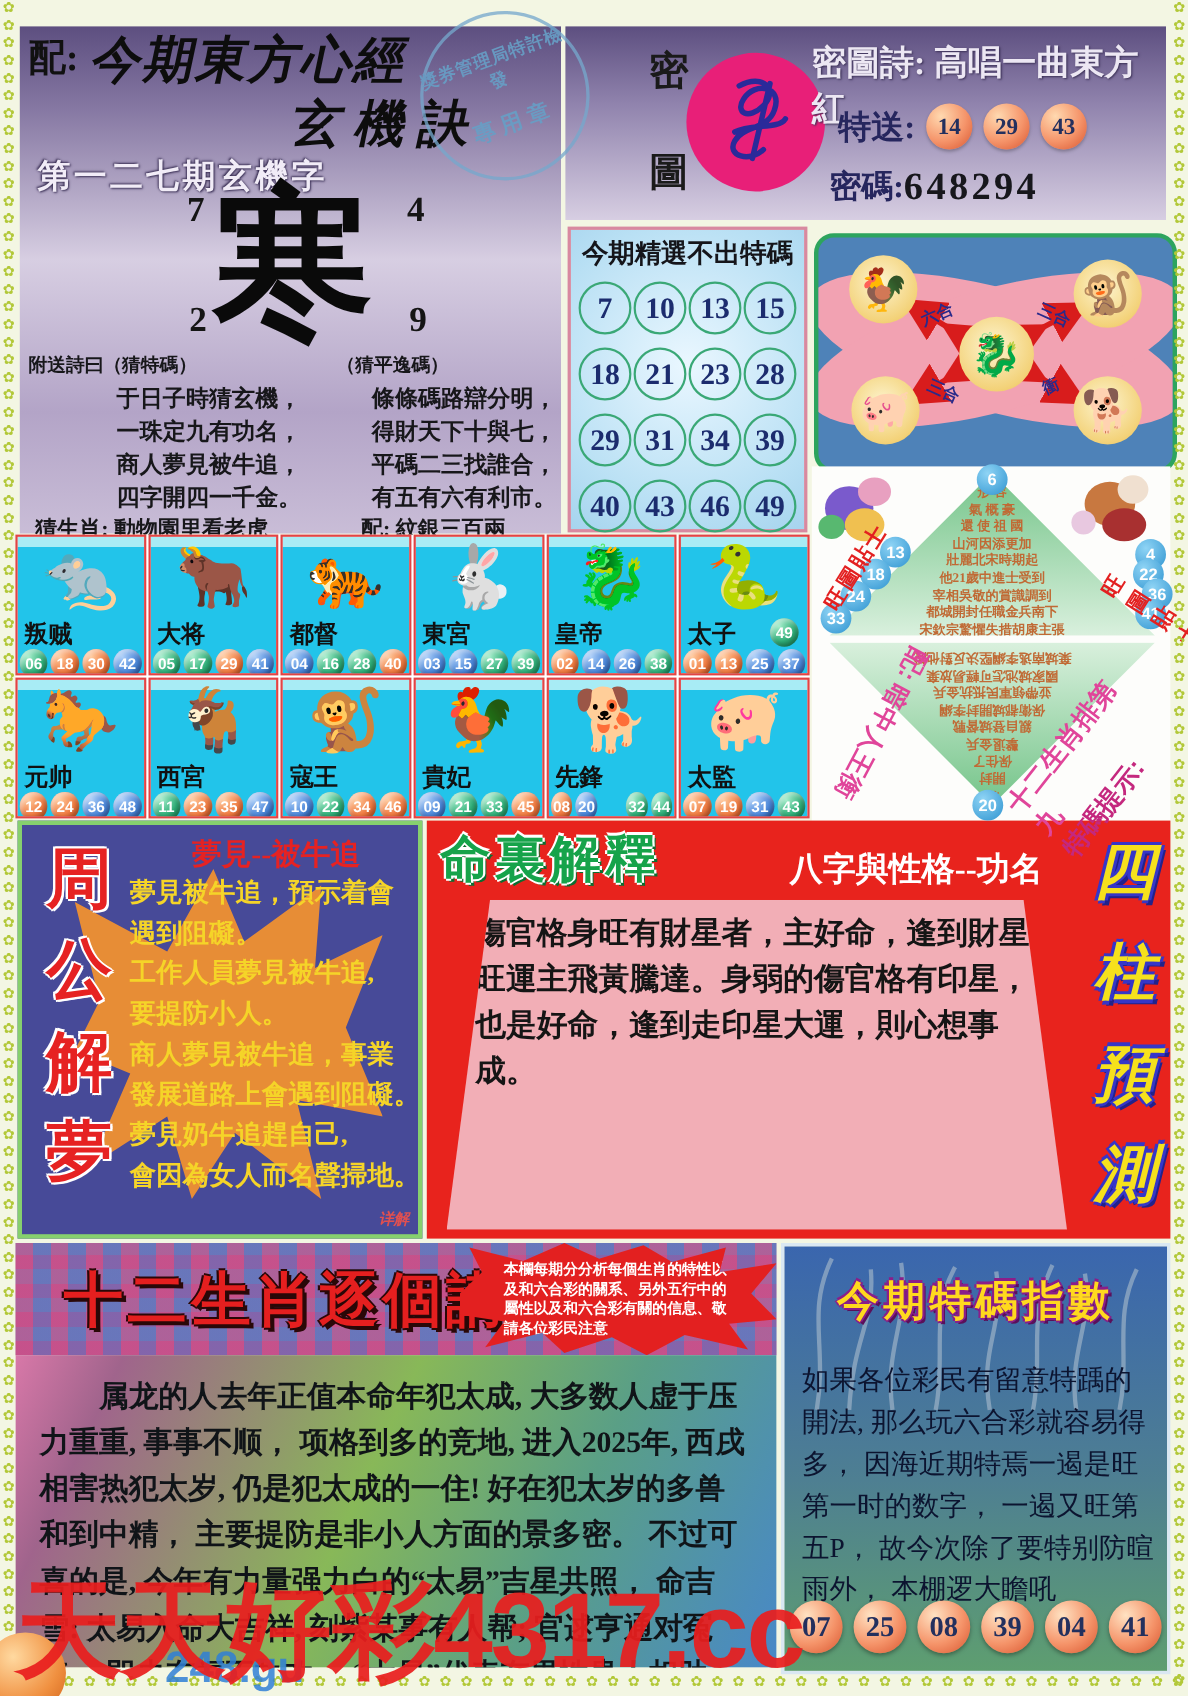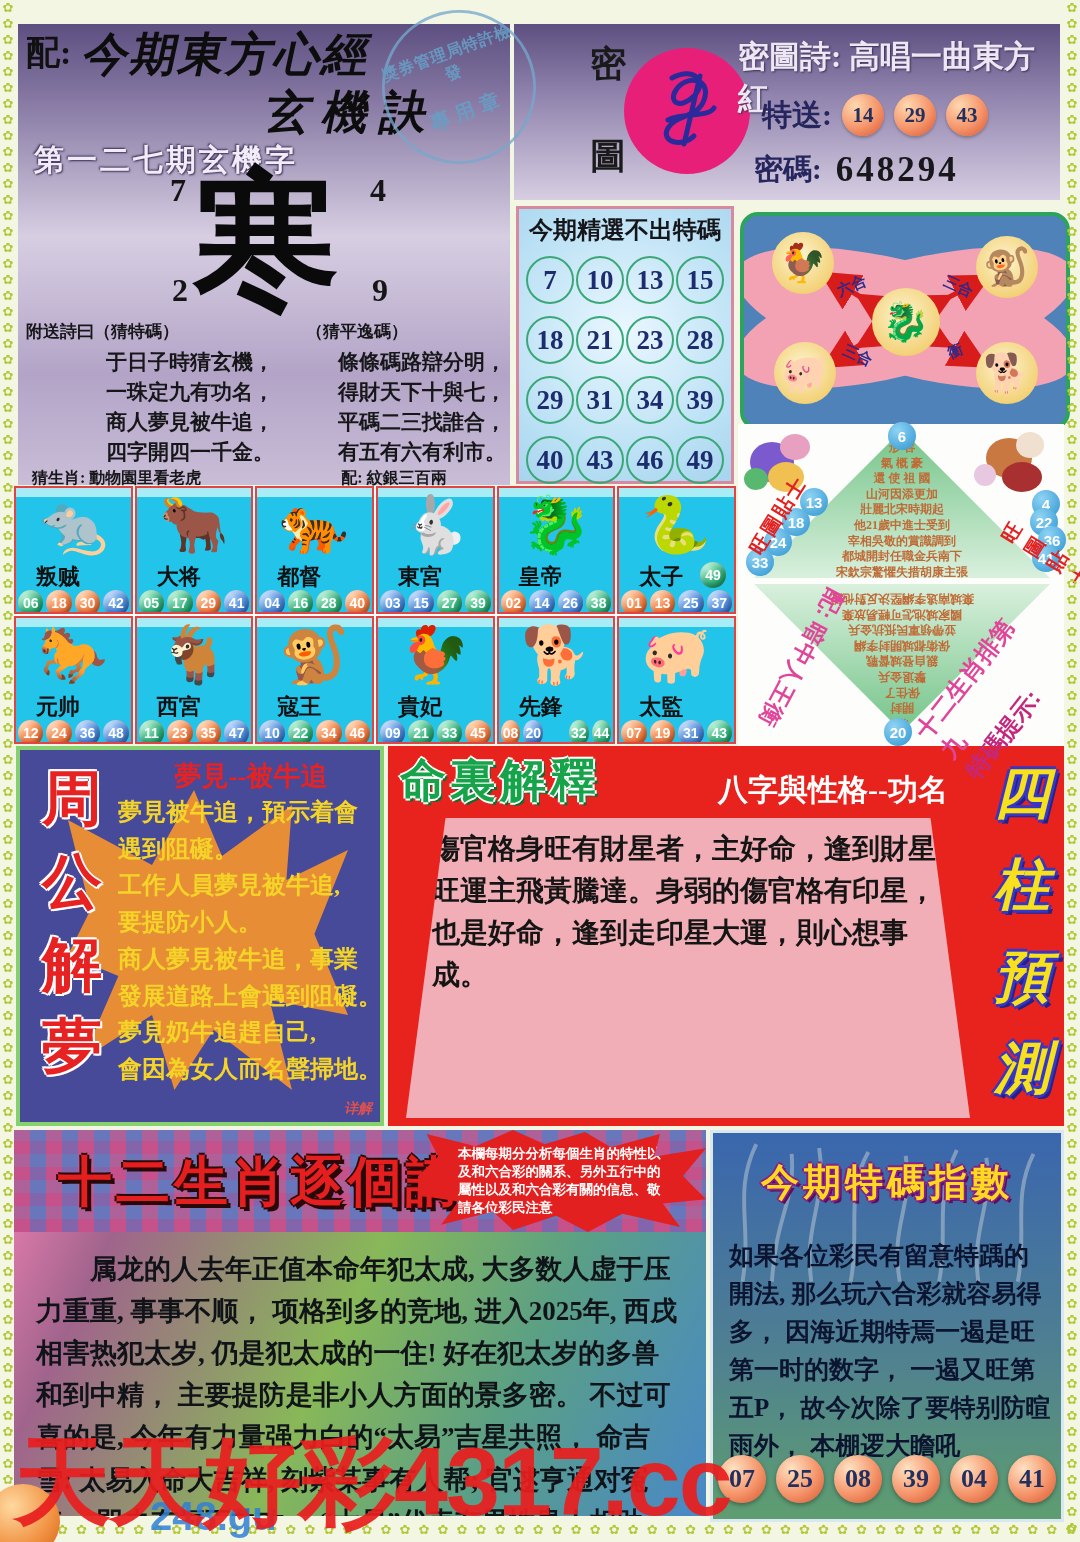--- a/index.html
+++ b/index.html
@@ -29,38 +29,38 @@
   .stamp .s1{margin-top:28px;font-size:16px;letter-spacing:1px;}
   .stamp .s2{font-size:20px;margin-top:16px;letter-spacing:6px;}
   .issue{left:16px;top:116px;font-size:30px;font-weight:700;color:#f1ecf7;
       text-shadow:1px 1px 2px #3a2f55,-1px -1px 2px #3a2f55;letter-spacing:3px;}
   .cornum{font-size:32px;color:#151515;font-weight:700;}
   .hanzi{left:168px;top:140px;width:160px;text-align:center;font-size:148px;line-height:1.05;
       font-weight:900;color:#0a0a0a;}
   .pcol{line-height:1.42;color:#17171a;}
   .pcol .ptitle{font-size:17px;font-weight:700;margin-bottom:4px;}
   .pcol .pline{font-size:21px;font-weight:700;padding-left:18px;text-align:right;}
-  .pcol .pextra{font-size:16px;font-weight:700;padding-left:6px;}
+  .pcol .pextra{font-size:20px;font-weight:700;padding-left:6px;}
   #poem-l{left:8px;top:296px;width:248px;}
   #poem-r{left:258px;top:296px;width:230px;}
   #poem-r .pextra{text-align:center;}
   
   #panel-tr{left:514px;top:24px;width:546px;height:176px;
     background:linear-gradient(180deg,#5d4f80 0%,#9083ad 40%,#d7cee2 100%);}
   .vchar{left:76px;font-size:36px;font-weight:900;color:#1a1a1a;}
   .secret-circle{left:110px;top:24px;width:126px;height:126px;border-radius:50%;
     background:#e81f78;}
   #mipoem{left:224px;top:12px;font-size:31px;font-weight:700;color:#ece7f3;
     text-shadow:1px 1px 2px #3a2f55;}
   .tsrow{left:248px;top:70px;display:flex;align-items:center;gap:10px;}
   .tslabel{font-size:30px;font-weight:900;color:#26265e;}
   .oball{width:42px;height:42px;border-radius:50%;display:flex;align-items:center;justify-content:center;
     background:radial-gradient(circle at 32% 28%,#ffd9b0,#f5946a 55%,#d8542e 100%);
     color:#23305e;font-weight:700;font-size:21px;box-shadow:0 2px 3px rgba(0,0,0,.25);}
-  .pwrow{left:240px;top:126px;display:flex;align-items:center;gap:14px;}
+  .pwrow{left:240px;top:126px;display:flex;align-items:center;}
   .pwlabel{font-size:29px;font-weight:900;color:#26265e;}
   .pwval{font-size:35px;font-weight:700;color:#17171c;letter-spacing:3px;}
   
   #panel-grid{left:516px;top:206px;width:212px;height:272px;border:3px solid #d889a0;
     background:radial-gradient(circle at 50% 45%,#eaf7ff 0%,#b9e0f4 70%,#a6d4ee 100%);}
   #panel-grid .gtitle{text-align:center;margin-top:5px;font-size:24px;font-weight:900;color:#15151a;}
   #sel-grid{display:grid;grid-template-columns:repeat(4,1fr);row-gap:12px;margin:10px 6px 0 6px;justify-items:center;}
   .sel-num{width:44px;height:44px;border:2px solid #3aa876;border-radius:50%;
     display:flex;align-items:center;justify-content:center;font-size:27px;font-weight:700;color:#1c2c6e;}
   
@@ -89,21 +89,21 @@
   .pinktxt{color:#e0459a;font-weight:900;z-index:5;font-family:"Liberation Sans",sans-serif;}
   .clipart{width:92px;height:72px;z-index:3;}
   .clipart i{position:absolute;border-radius:50%;display:block;}
   
   #zodiac-grid{left:14px;top:486px;width:722px;height:258px;display:grid;
     grid-template-columns:repeat(6,1fr);grid-template-rows:1fr 1fr;gap:2px;background:#fff;}
   .zcell{border:2px solid #e24444;background:linear-gradient(180deg,#a8ecf5 0 9px,#22c4ea 9px);
     position:relative;overflow:hidden;}
   .zimg{height:74px;display:flex;align-items:center;justify-content:center;font-size:56px;
     filter:saturate(1.6);}
-  .zlabel{font-size:22px;font-weight:900;color:#111;padding-left:20px;height:26px;position:relative;}
+  .zlabel{font-size:22px;font-weight:900;color:#111;padding-left:6px;height:26px;position:relative;}
   .zballs{display:flex;gap:3px;padding:2px 2px;}
   .ball{width:26px;height:26px;border-radius:50%;color:#fff;font-weight:700;font-size:14px;
     display:flex;align-items:center;justify-content:center;font-family:"Liberation Sans",sans-serif;
     box-shadow:inset -2px -3px 4px rgba(0,0,0,.25), inset 2px 3px 4px rgba(255,255,255,.5);}
   .extra-ball{position:absolute;right:8px;top:0;}
   
   #panel-dream{left:16px;top:746px;width:368px;height:380px;border:4px solid #86d06e;
     background:#474a98;box-sizing:border-box;overflow:hidden;}
   .burst-orange{left:48px;top:40px;width:280px;height:300px;background:#f09030;
     clip-path:polygon(8% 40%,0% 10%,30% 25%,45% 0%,55% 22%,80% 5%,78% 30%,100% 20%,88% 48%,100% 75%,72% 70%,80% 100%,52% 80%,38% 100%,30% 75%,5% 90%,18% 62%,0% 55%);
@@ -146,21 +146,21 @@
   .talk-body p{margin:0;padding:16px 22px 0 22px;text-indent:2em;font-size:27px;line-height:1.56;
     font-weight:700;color:#101418;}
   
   #panel-index{left:710px;top:1130px;width:354px;height:392px;box-sizing:border-box;
     border:3px solid #d9e7f2;background:linear-gradient(180deg,#3a66ae 0%,#4e7f92 55%,#5e9e70 100%);
     overflow:hidden;}
   .grass{left:0;top:0;width:100%;height:150px;z-index:0;opacity:.8;}
   .ititle{left:0;top:24px;width:100%;text-align:center;font-size:38px;font-weight:900;color:#ffd91e;
     letter-spacing:4px;z-index:2;
     text-shadow:2px 0 #8a1e8a,-2px 0 #8a1e8a,0 2px #8a1e8a,0 -2px #8a1e8a,3px 3px 0 #5a105a;}
-  .ibody{left:16px;top:104px;width:322px;font-size:25px;font-weight:700;color:#0c1430;line-height:1.52;z-index:2;}
+  .ibody{left:16px;top:104px;width:322px;font-size:25px;font-weight:400;color:#0c1430;line-height:1.52;z-index:2;}
   .iballs{left:0;bottom:16px;width:100%;display:flex;justify-content:center;gap:10px;z-index:2;}
   .iball{width:48px;height:48px;border-radius:50%;
     background:radial-gradient(circle at 32% 28%,#ffe2c2,#f5946a 55%,#d8542e 100%);
     display:flex;align-items:center;justify-content:center;font-size:26px;font-weight:700;color:#23305e;
     box-shadow:0 2px 4px rgba(0,0,0,.35);}
   
   #wm-main{left:14px;top:1418px;font-size:97px;font-weight:900;color:rgba(232,30,30,.93);
     white-space:nowrap;z-index:50;letter-spacing:-2px;font-family:"Liberation Sans",sans-serif;}
   #wm-sub{left:150px;top:1494px;font-size:40px;font-weight:900;color:rgba(47,127,214,.85);z-index:40;
     font-family:"Liberation Sans",sans-serif;}

